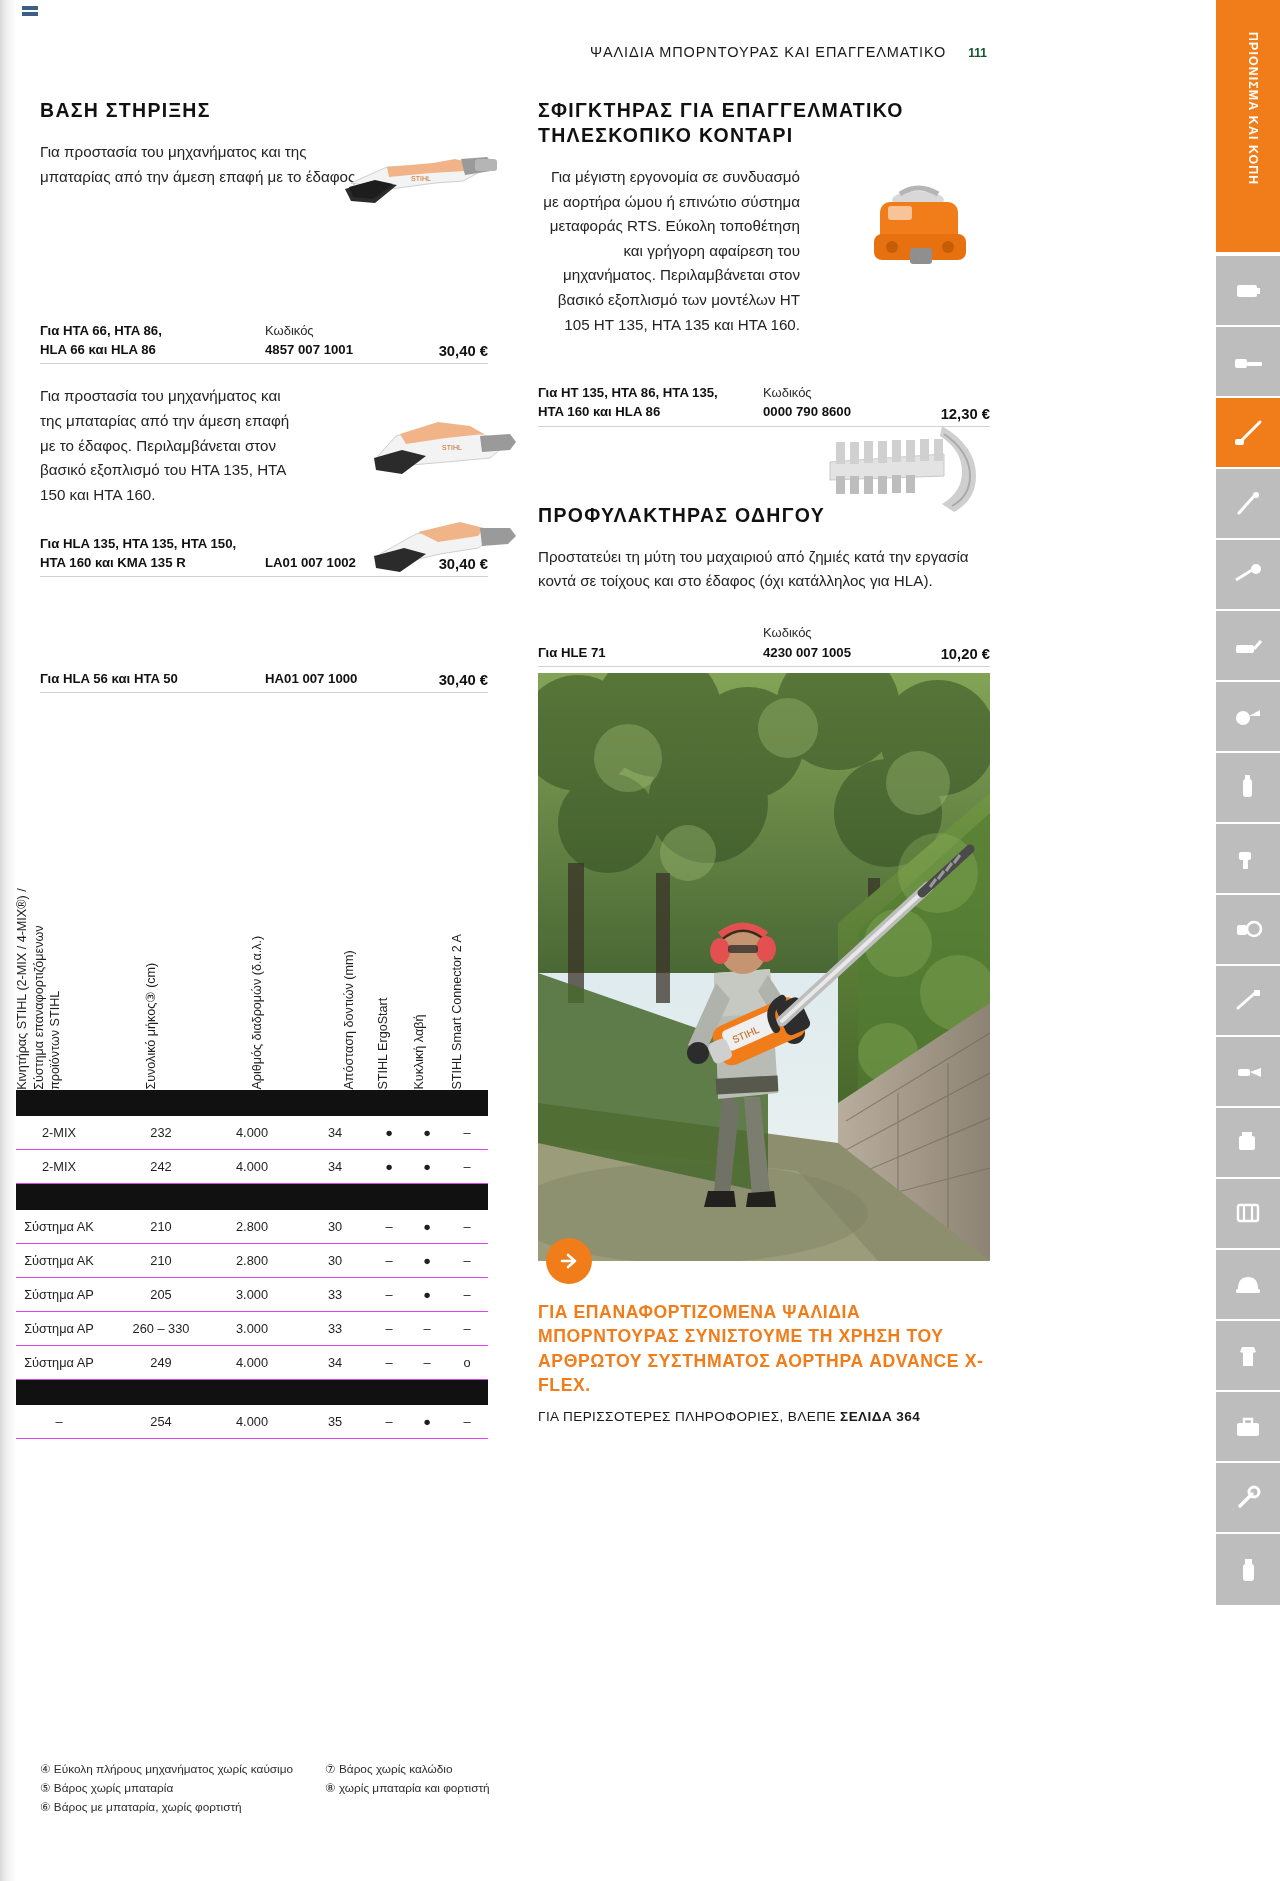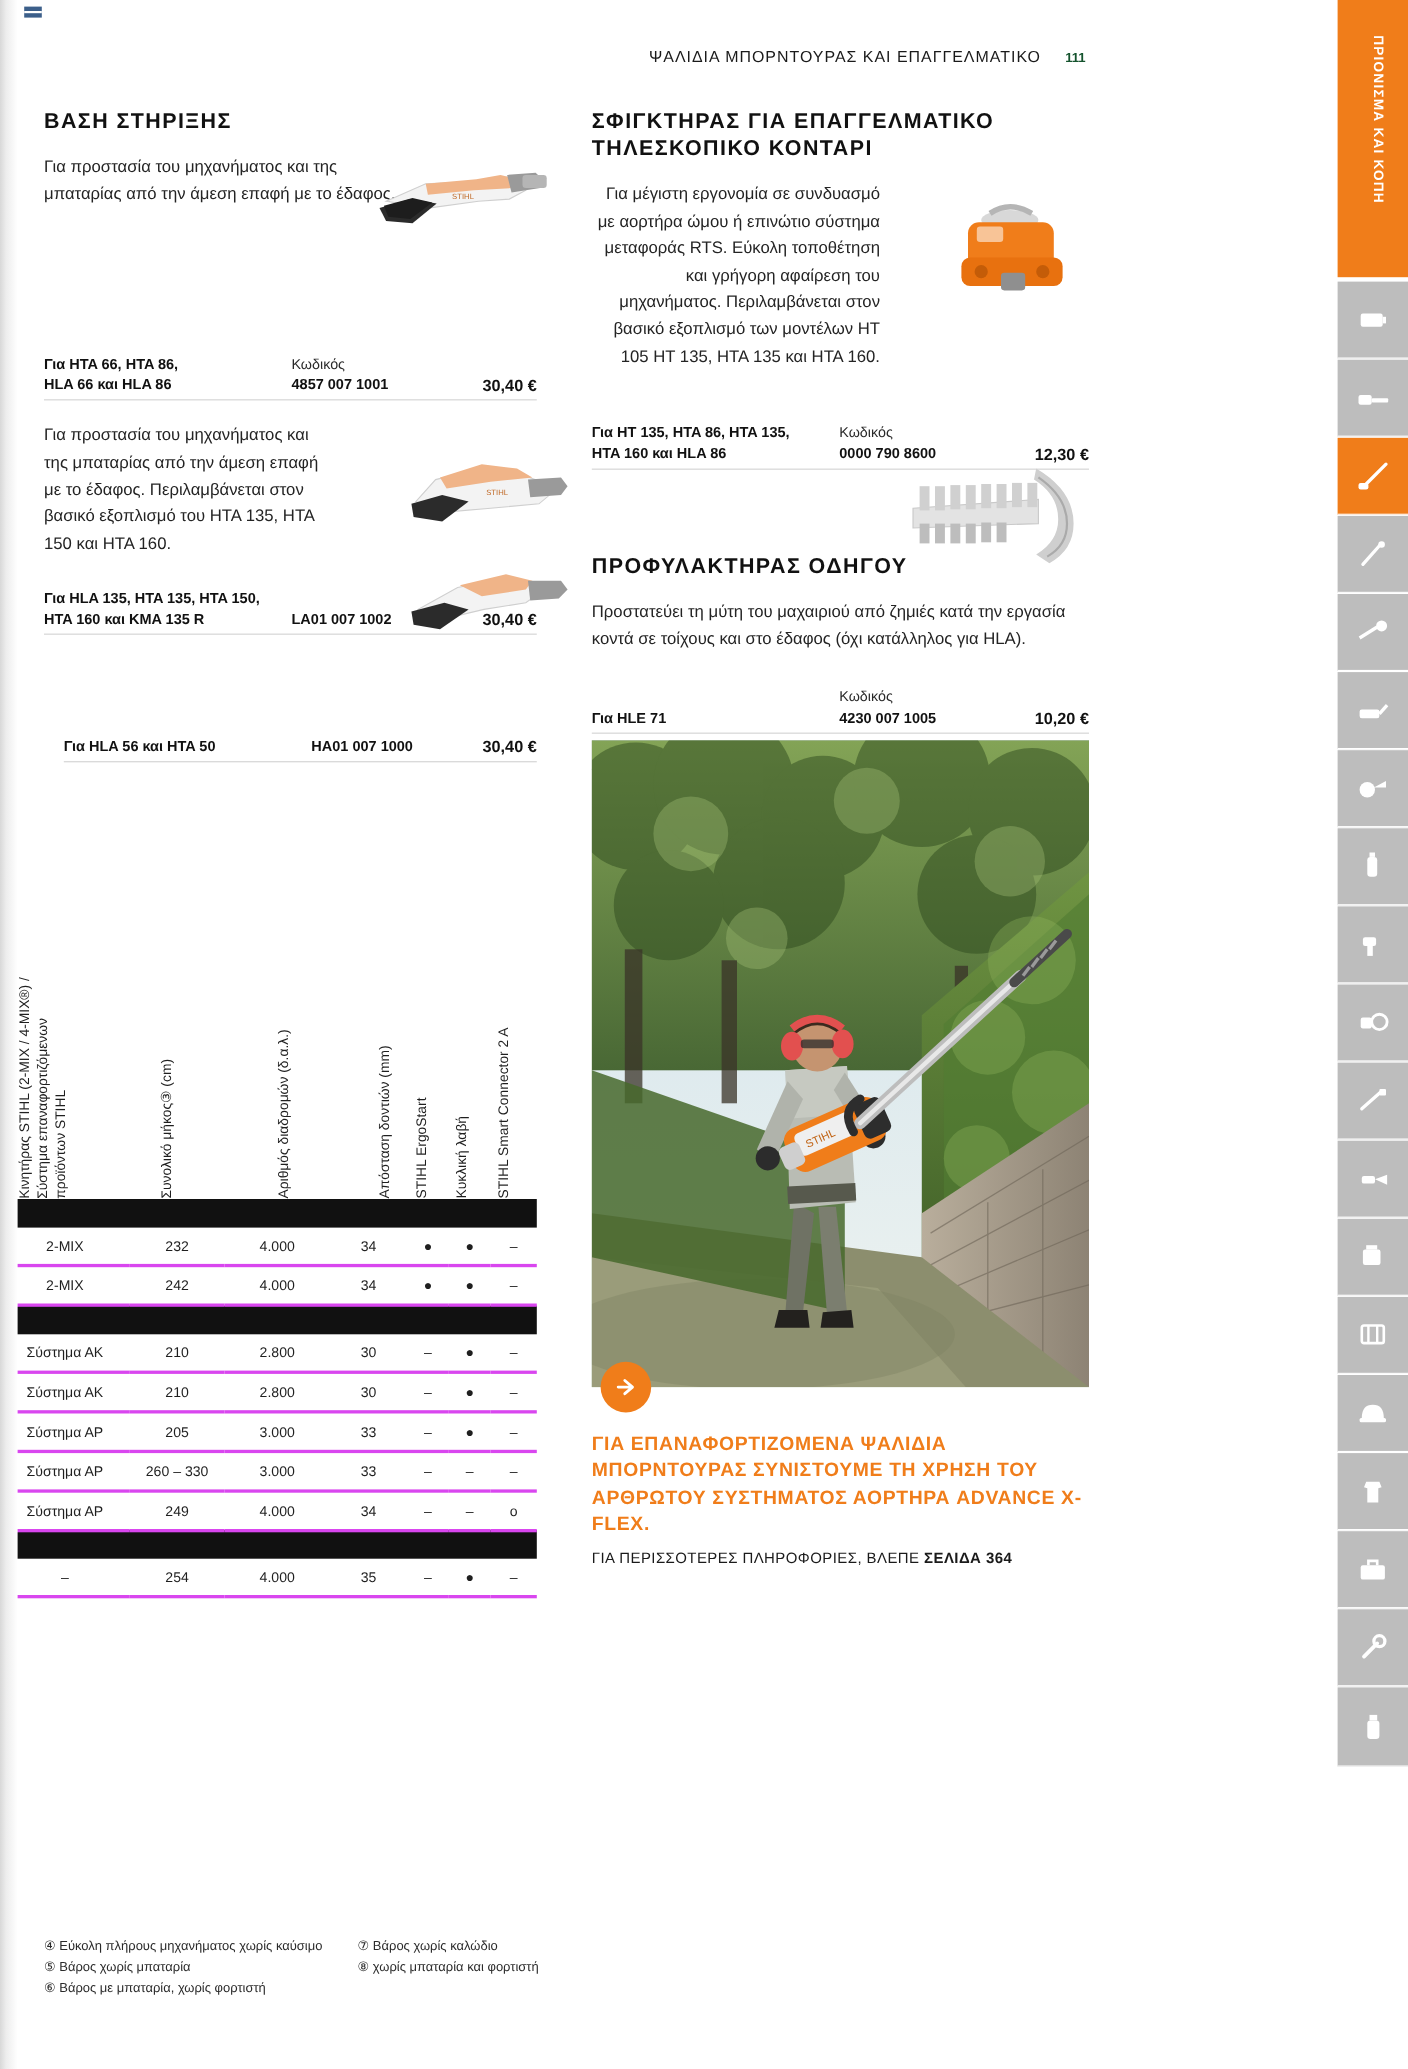--- a/index.html
+++ b/index.html
@@ -186,21 +186,21 @@
   table.spec-table {
     width: 488px;
     border-collapse: collapse;
     table-layout: fixed;
   }
   table.spec-table td {
     font-size: 12.8px;
     color: #1f1f1f;
     text-align: center;
     padding: 9px 0 9px 0;
-    border-bottom: 3px solid #d946ef;
+    border-bottom: 1px solid #d946ef;
     font-weight: 400;
   }
   tr.band td {
     background: #111111;
     height: 26px;
     padding: 0;
     border-bottom: none;
   }
   tr.band td .bandtext {
     color: #ffffff;
@@ -336,21 +336,21 @@
       </div>
     </div>
 
     <svg class="prod-img" style="left:300px;top:400px;" width="180" height="92" viewBox="0 0 180 92">
       <path d="M40 56 L76 36 L118 28 L144 32 L152 40 L138 50 L100 56 L58 66 Z" fill="#f3f3f3" stroke="#cfcfcf" stroke-width="1"></path>
       <path d="M78 34 L120 24 L144 30 L138 38 L98 44 Z" fill="#f0b488"></path>
       <path d="M34 58 L64 50 L86 56 L60 74 L36 70 Z" fill="#2b2b2b"></path>
       <path d="M140 30 L170 30 L176 38 L168 46 L142 48 Z" fill="#9a9a9a"></path>
     </svg>
 
-    <div class="price-block" style="margin-top:92px;margin-left:18px;">
+    <div class="price-block" style="margin-top:92px;">
       <div class="price-row">
         <div class="pr-models">Για HLA 56 και HTA 50</div>
         <div class="pr-code">HA01 007 1000</div>
         <div class="pr-price">30,40 €</div>
       </div>
     </div>
   </div>
 
   <div class="col-right">
 

